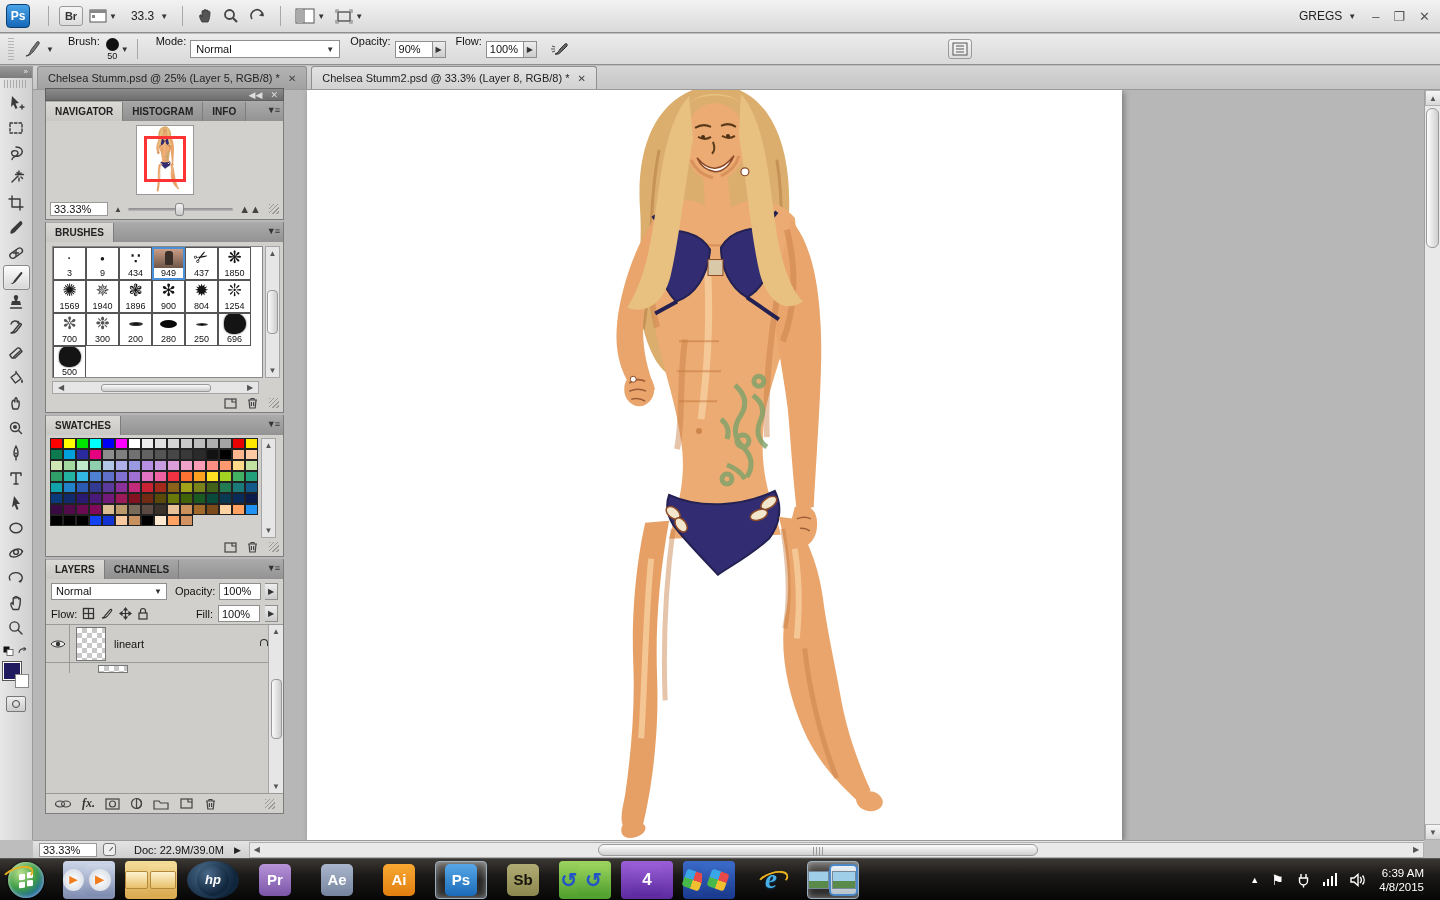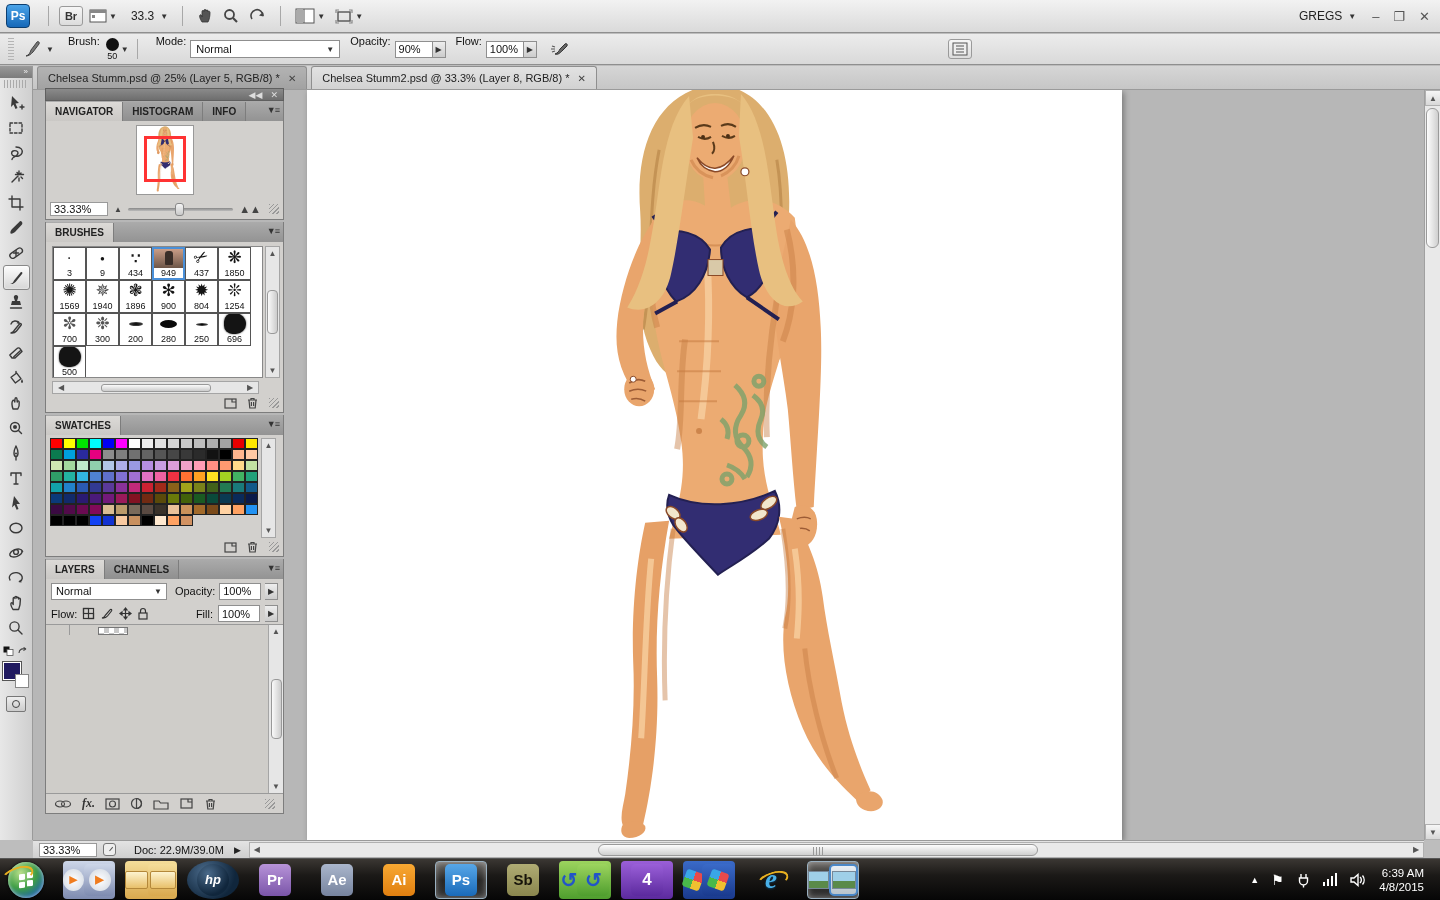--- a/index.html
+++ b/index.html
@@ -982,20 +982,34 @@
           </svg>
         </span>
       <span style="margin-left:auto;" data-interactable="false">Fill:</span>
       <span class="opt-field" style="min-width:42px;" data-interactable="true">100%</span>
       <span class="opt-spin" data-interactable="true">▶</span>
     </div>
     <div id="layer-list" data-interactable="false">
       <div id="layer-rows">
 
 
+          <div class="layer-row locked" data-interactable="true">
+            <div class="eye-col" data-interactable="true">
+              <span class="eye-icon" data-interactable="false">
+                <svg width="16" height="10" viewBox="0 0 16 10">
+                  <path d="M1,5 C4,1 12,1 15,5 C12,9 4,9 1,5 Z" fill="#eee" stroke="#333"></path>
+                  <circle cx="8" cy="5" r="2.2" fill="#333"></circle>
+                </svg>
+              </span>
+            </div>
+
+            <span class="layer-thumb" data-interactable="true"></span>
+            <span class="layer-name" data-interactable="true">lineart</span>
+            <span class="lock-badge" data-interactable="false"><span class="padlock"></span></span>
+          </div>
 
 
         <div class="layer-row partial" data-interactable="true">
             <div class="eye-col"></div>
             <span class="layer-thumb" style="margin-left:28px;"></span>
           </div>
         </div>
       <div id="layer-vscroll" data-interactable="true">
         <span class="sb-arrow" style="width:13px;height:13px;border:none;background:none;" data-interactable="true">▲</span>
         <span class="thumb" data-interactable="true"></span>

